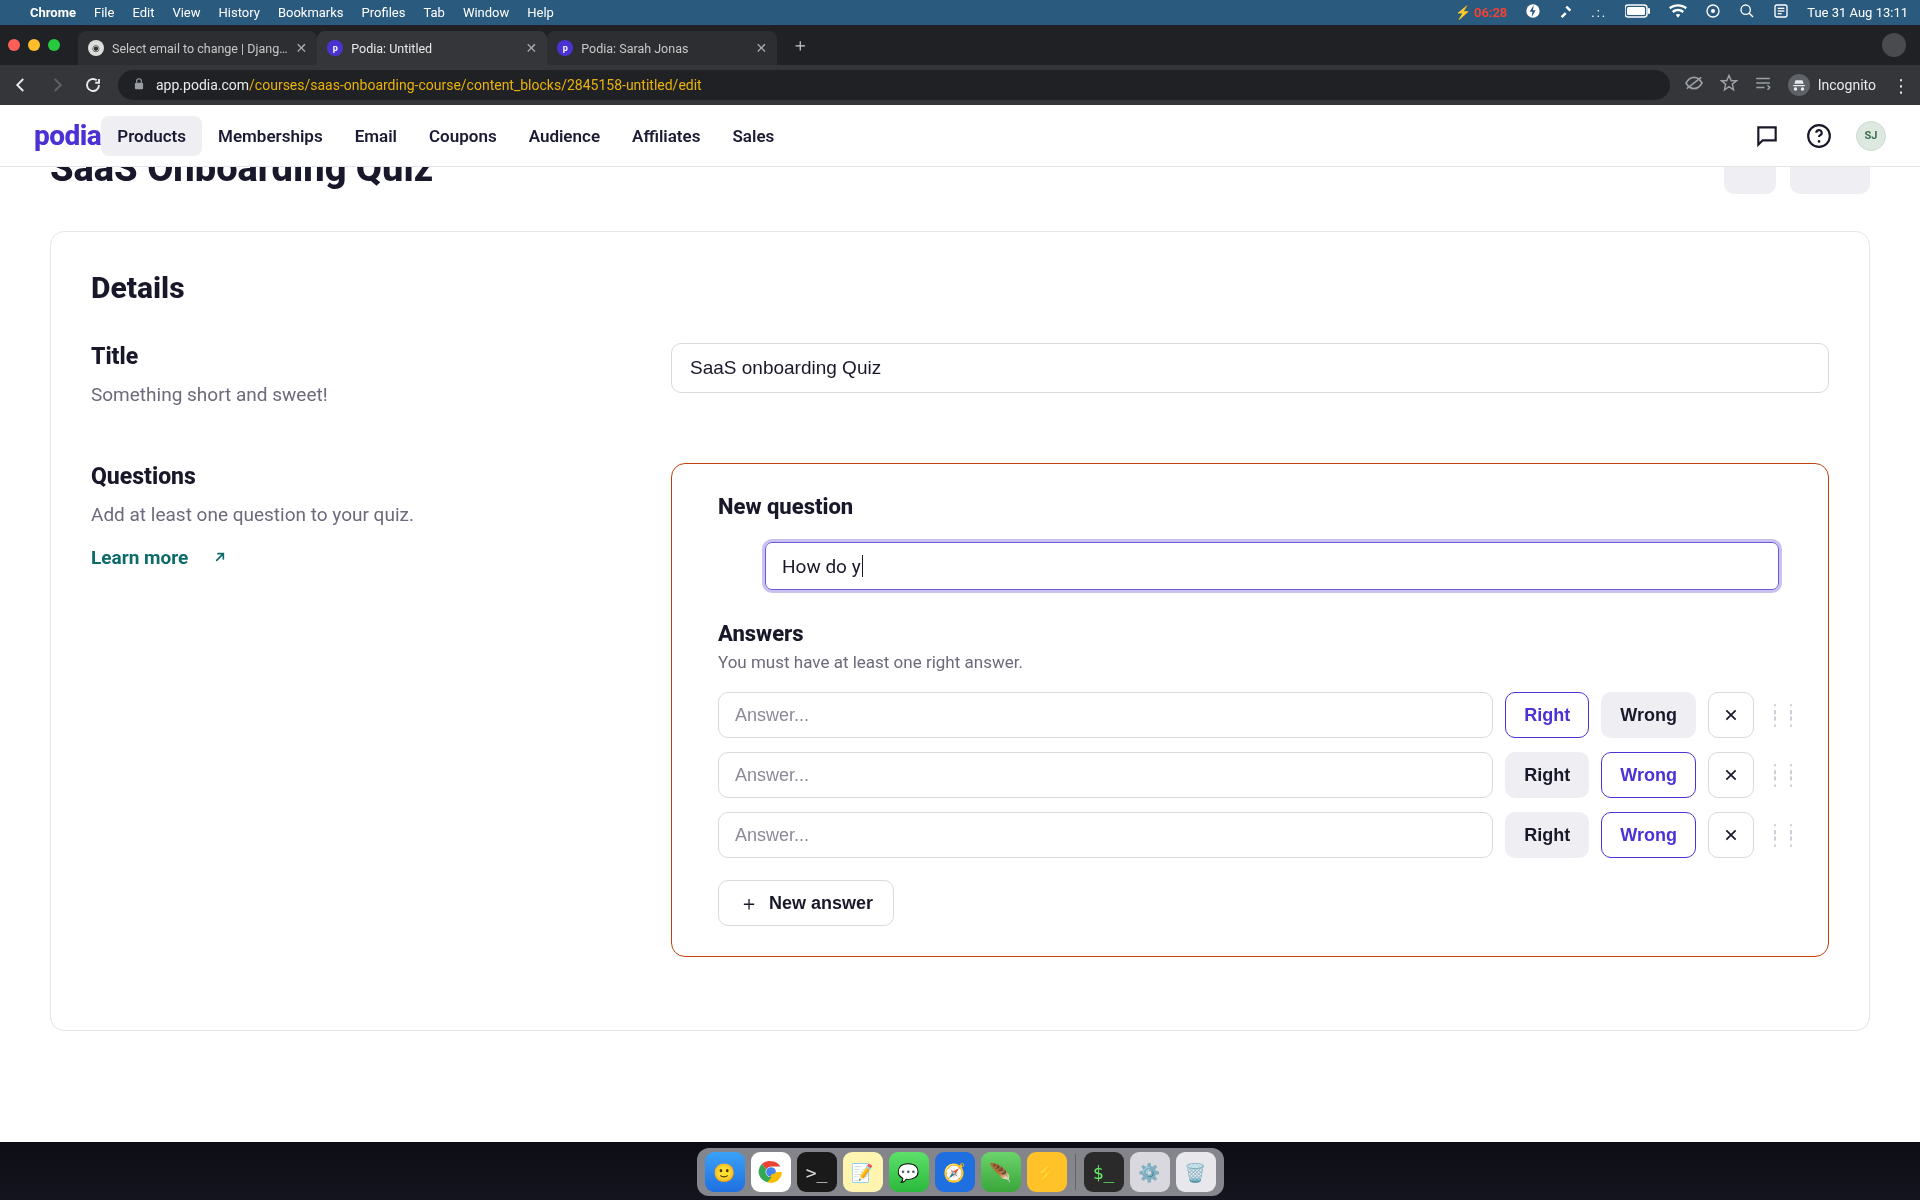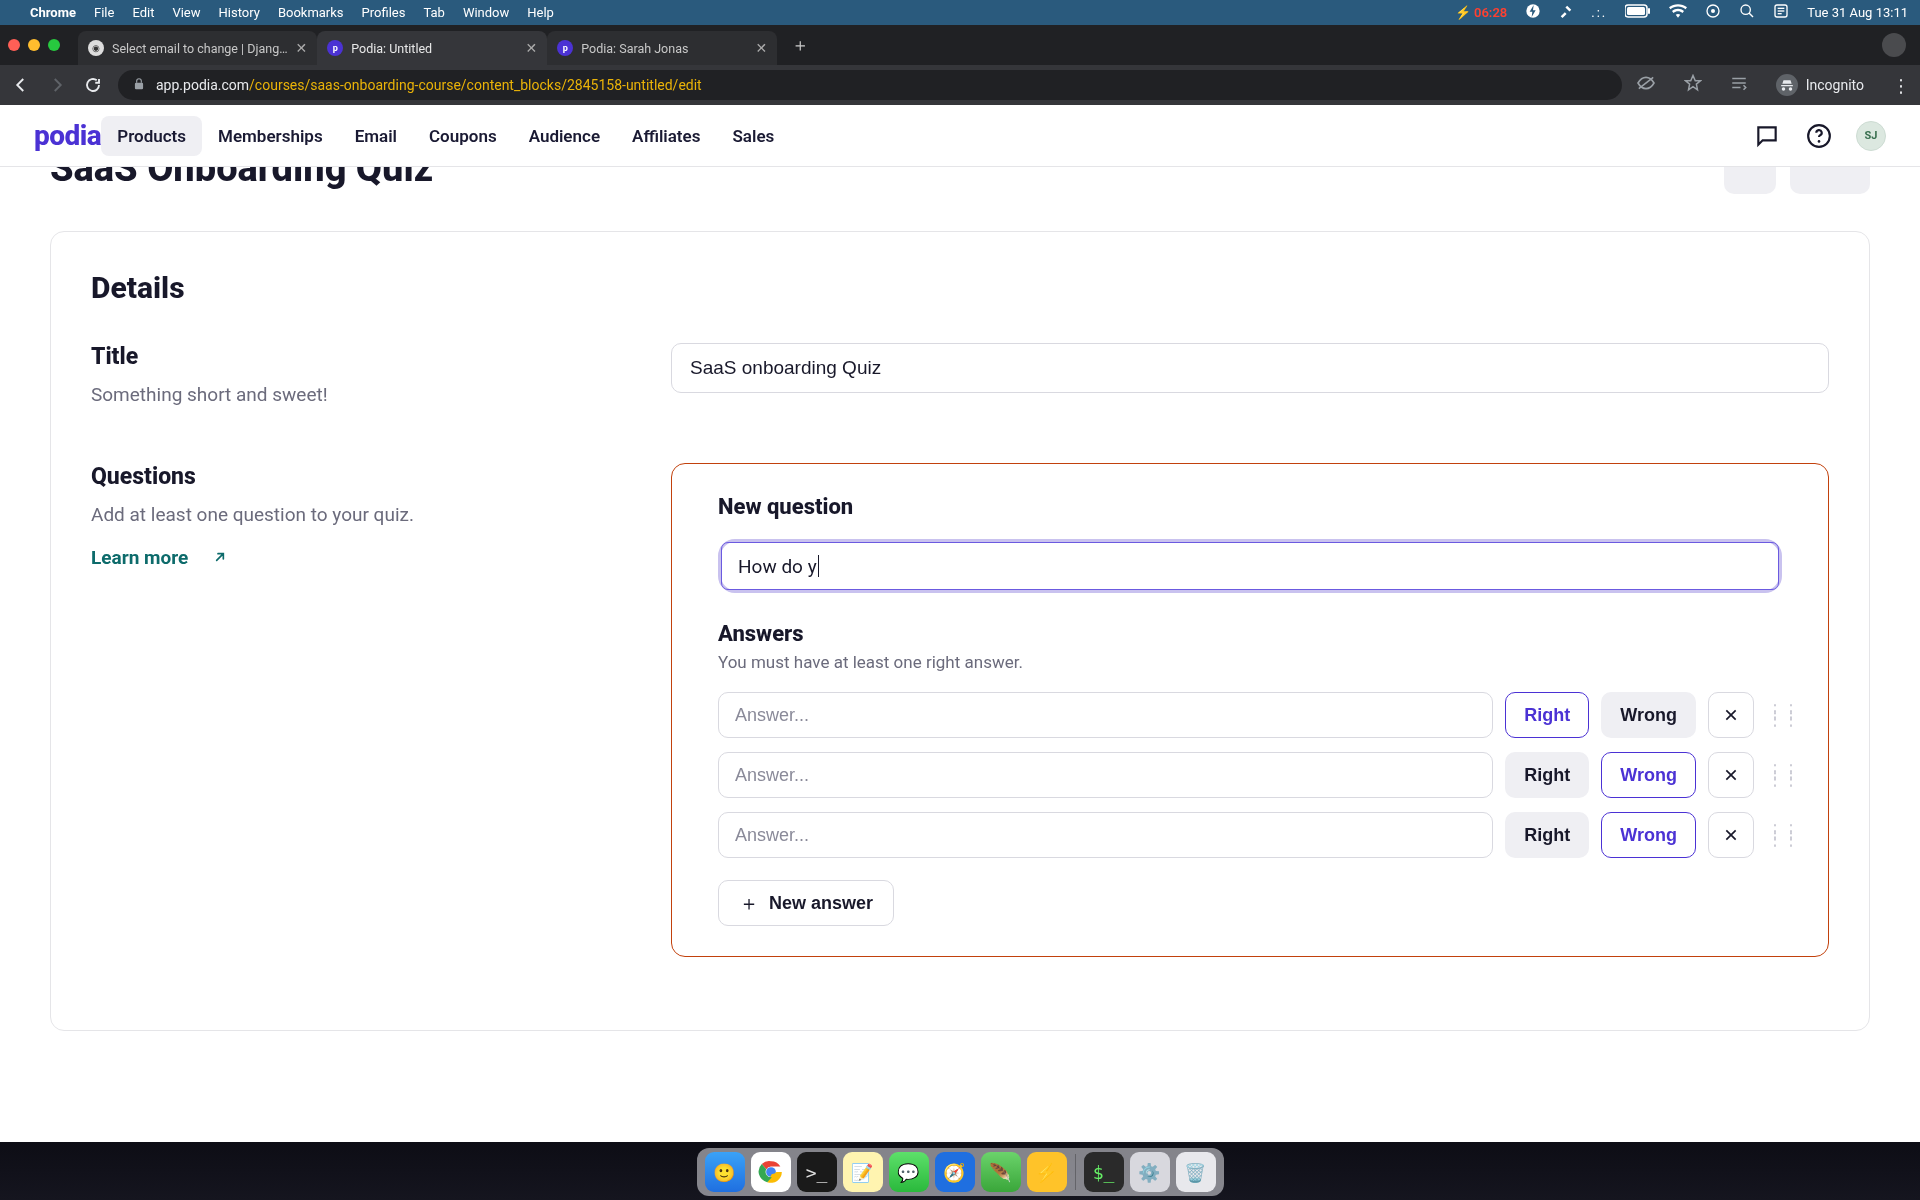--- a/index.html
+++ b/index.html
@@ -97,21 +97,21 @@
     align-items:center;
     padding:0 14px;
     gap:10px;
     color:#9aa0a6;
     font-size:14px;
     overflow:hidden;
   }
   .omnibox .lock svg{fill:#9aa0a6;}
   .omnibox .url-host{color:#e8eaed;}
   .omnibox .url-path{color:#eab308;}
-  .toolbar-right{display:flex;align-items:center;gap:28px;color:#e8eaed;}
+  .toolbar-right{display:flex;align-items:center;gap:16px;color:#e8eaed;}
   .toolbar-right svg{fill:#9aa0a6;}
   .incognito-badge{display:flex;align-items:center;gap:8px;font-size:14px;color:#e8eaed;}
   .incognito-badge .icon{width:22px;height:22px;border-radius:50%;background:#5f6368;display:flex;align-items:center;justify-content:center;}
   .kebab{font-size:18px;color:#e8eaed;letter-spacing:0;}
 
   
   .app {
     background:#fff;
     height: calc(1200px - 25px - 40px - 40px - 58px); 
     position:relative;
@@ -247,23 +247,24 @@
     padding:30px 46px;
   }
   .question-card h3{
     font-size:22px;
     font-weight:800;
     color:#18182a;
     margin-bottom:20px;
   }
   .question-input-wrap{
     border:3px solid #c9c2ef;
-    border-radius:17px;
+    border-radius:10px;
     padding:0;
     margin-bottom:28px;
+    margin-left:44px;
   }
   .caret{
     display:inline-block;
     width:1px;
     height:22px;
     background:#18182a;
     vertical-align:middle;
     animation:blink 1s step-end infinite;
     margin-left:1px;
   }

